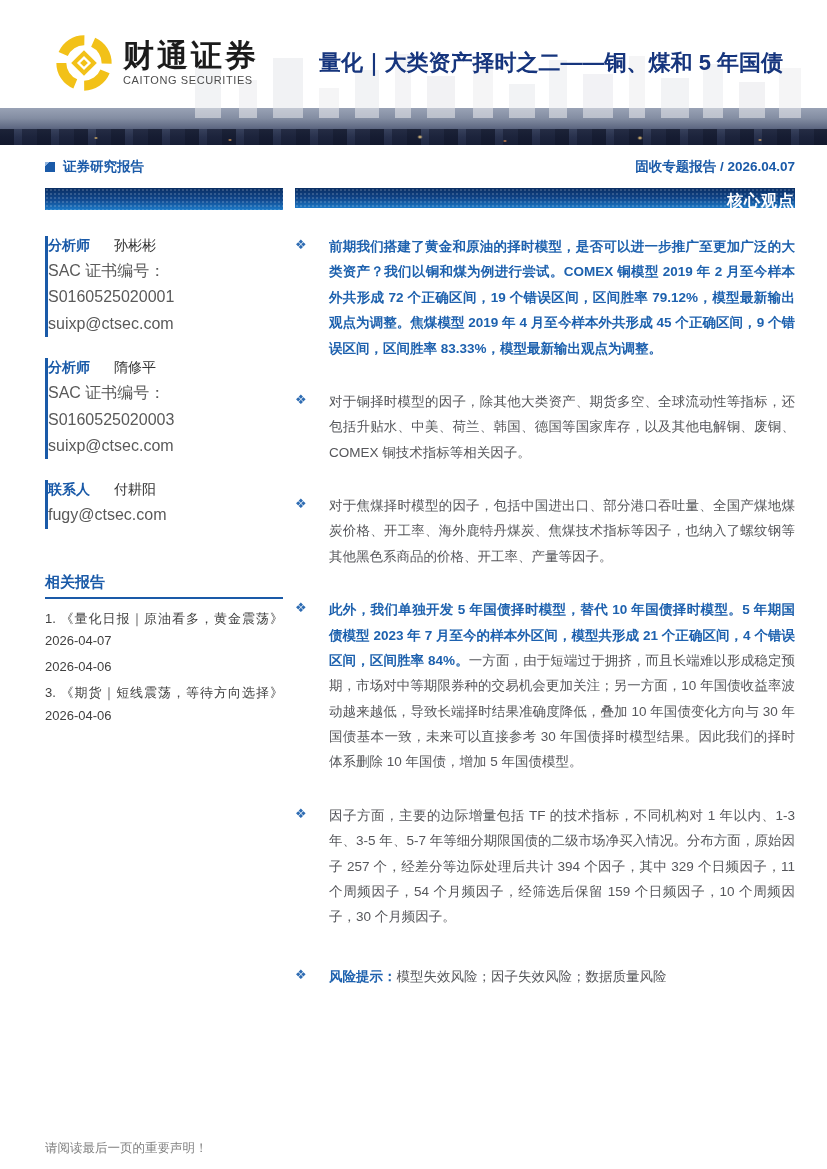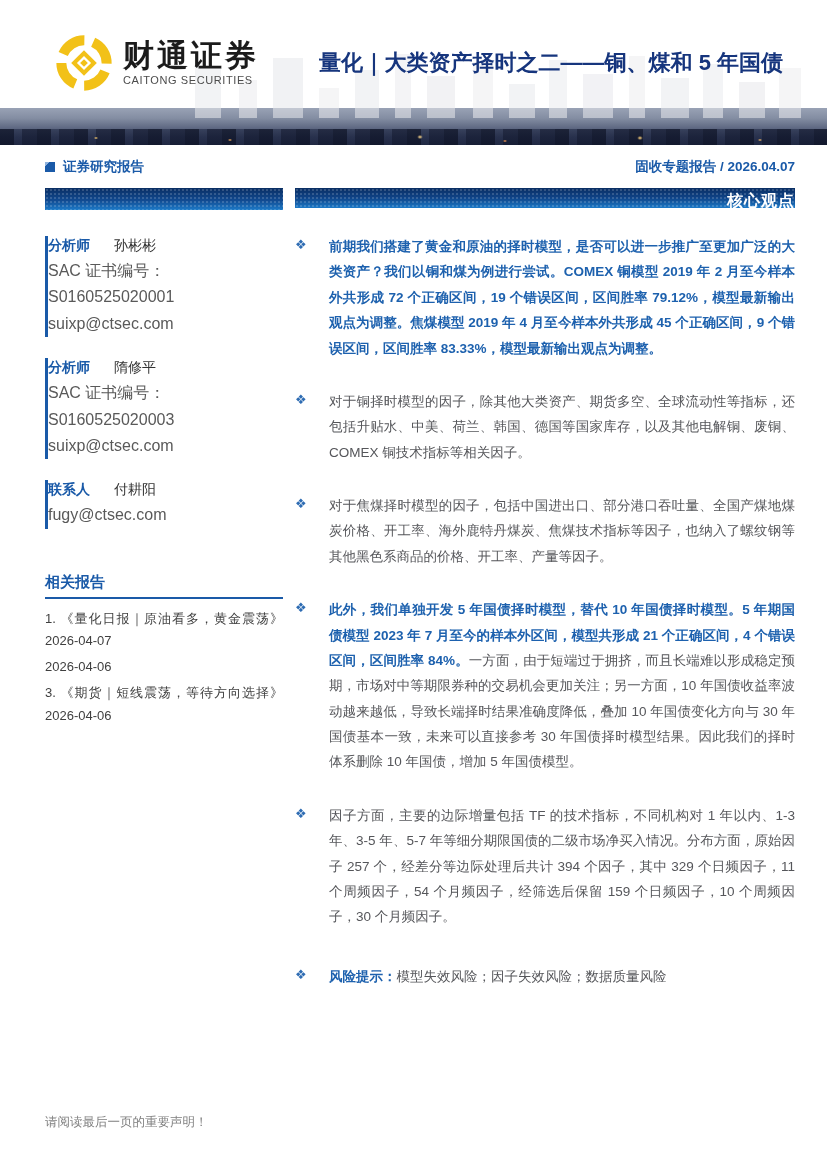--- a/index.html
+++ b/index.html
@@ -77,21 +77,21 @@
   .section-bar{height:20px;line-height:26px;padding-left:8px;color:#fff;font-weight:bold;font-size:16px;letter-spacing:1px;
     background:radial-gradient(rgba(255,255,255,.16) 1px,transparent 1px) 0 0/4px 4px,
                linear-gradient(180deg,#0a2e63 0%,#0f4488 50%,#1d7ac8 100%);text-align:right;}
   .bullets{margin-top:26px;}
   .bullet{display:flex;margin-bottom:28px;}
   .bullet:last-child{margin-top:34px;}
   .marker{width:34px;flex:none;color:#2e6cb3;font-size:13px;padding-top:3px;}
   .btext{flex:1;font-size:13.5px;line-height:1.88;text-align:justify;color:var(--body-gray);}
   .btext .seg-bold{color:var(--bold-blue);font-weight:bold;}
   
-  .disclaimer{position:absolute;left:45px;bottom:38px;font-size:12.5px;color:#7f7f7f;}
+  .disclaimer{position:absolute;left:45px;bottom:12px;font-size:12.5px;color:#7f7f7f;}
 </style>
 </head>
 <body>
 
 <div class="page">
 
   <div class="header">
     <div class="skyline"></div>
     <div class="logo">
       <svg width="58" height="58" viewBox="0 0 64 64">

